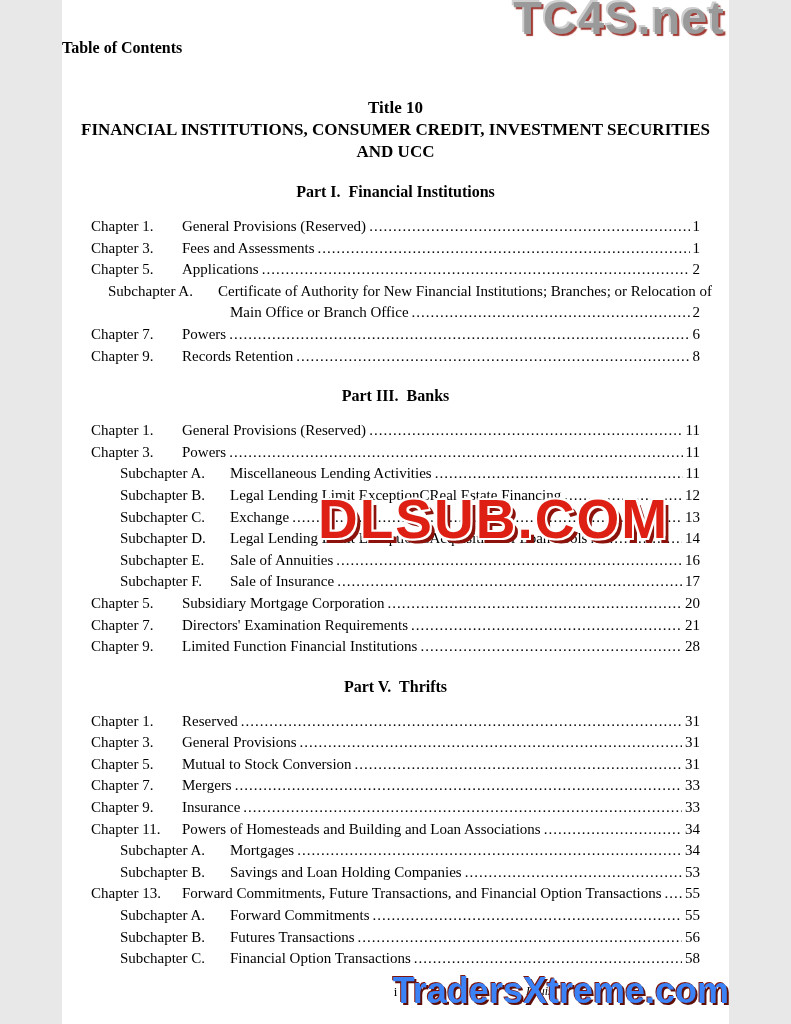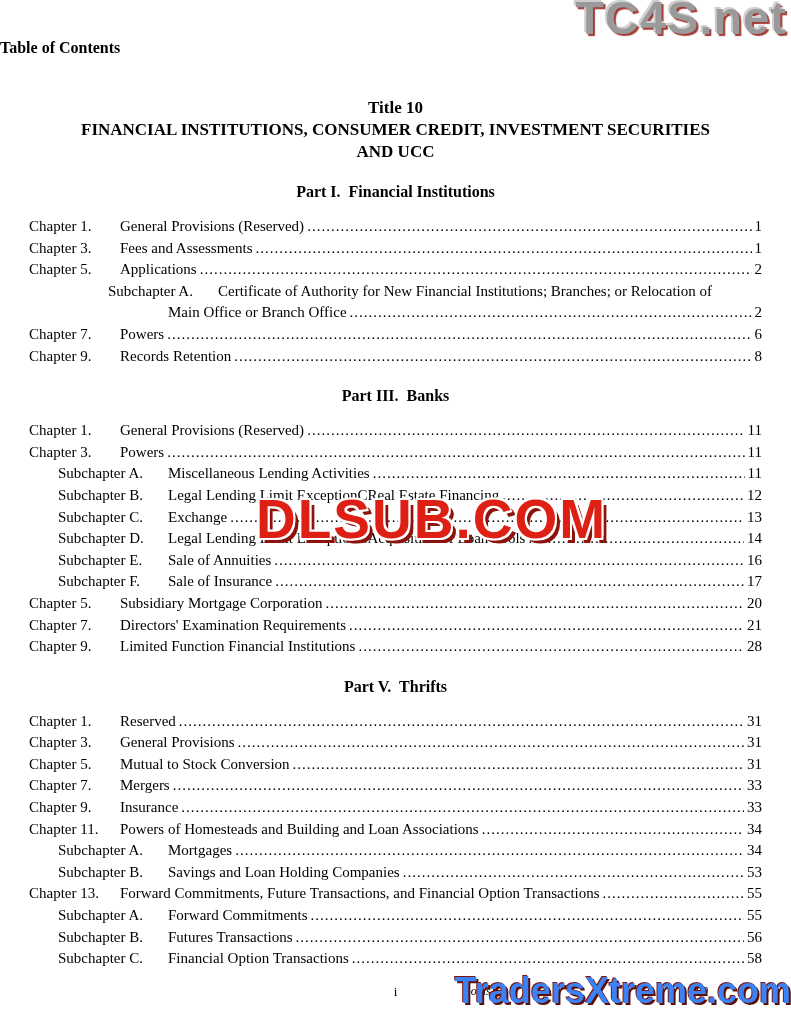--- a/index.html
+++ b/index.html
@@ -1,17 +1,17 @@
 <!DOCTYPE html>
 <html><head>
 <meta charset="utf-8">
 <style>
   html,body { margin:0; padding:0; background:#e8e8e8; }
   .sheet {
-    position:relative; width:791px; height:1024px; background:#ffffff;
+    position:relative; width:667px; height:1024px; background:#ffffff;
     font-family:"Liberation Serif", serif; color:#000; overflow:hidden;
     margin:0 auto;
   }
   .doc-title { text-align:left; font-weight:bold; font-size:16px; padding-top:39px; }
   .title10   { text-align:center; font-weight:bold; font-size:17px; margin-top:40px; line-height:22px; }
   .main-title{ text-align:center; font-weight:bold; font-size:17px; line-height:22px; }
   .toc { padding:0 29px; }
   .part-heading {
     text-align:center; font-weight:bold; font-size:16px; line-height:22px;
     margin:18px 0 13px; white-space:pre-wrap;

